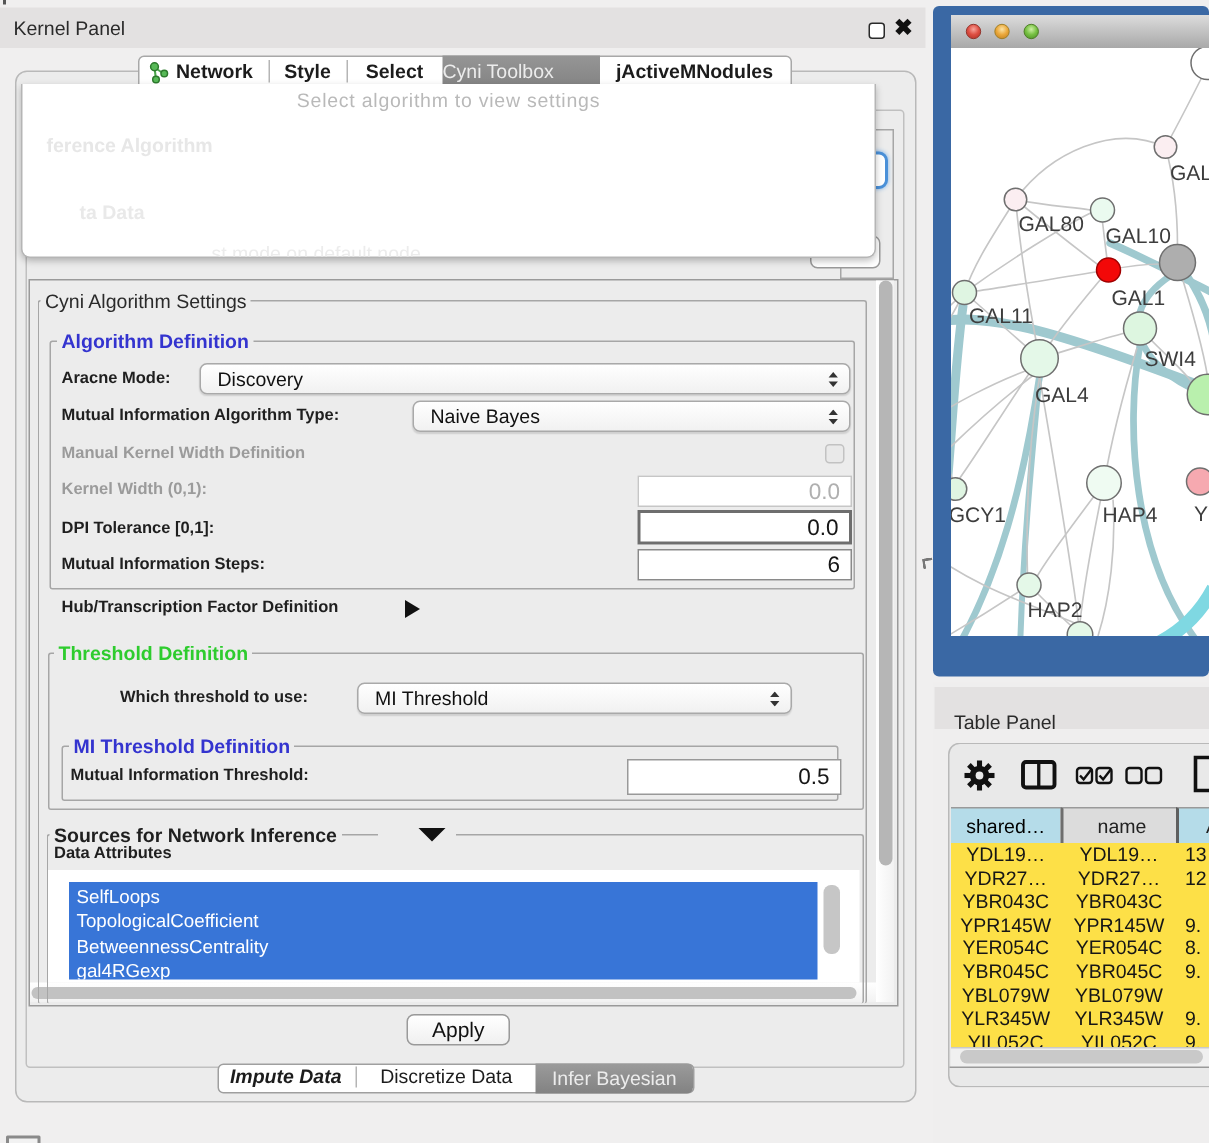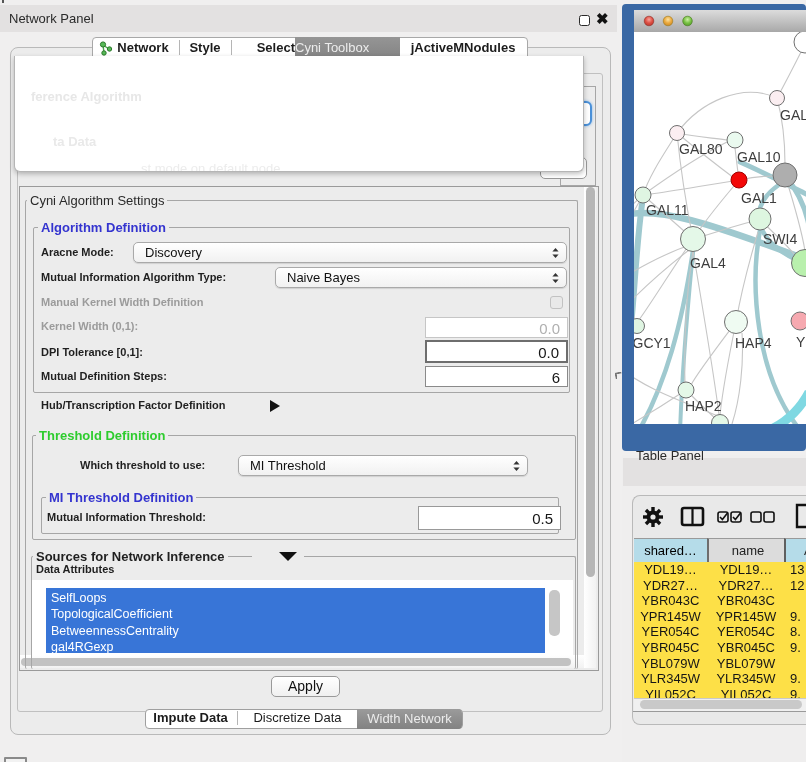--- a/index.html
+++ b/index.html
@@ -15,21 +15,21 @@
 .arr{position:absolute;right:7px;top:50%;margin-top:-5px;width:7px;height:10px;}
 .fld{position:absolute;background:#fff;font-size:15px;color:#161616;text-align:right;white-space:nowrap;}
 .fld span{position:absolute;right:7px;top:50%;transform:translateY(-50%);}
 </style>
 </head>
 <body>
 
 <div class="abs" style="left:0;top:0;width:622px;height:762px;background:#f0efef;"></div>
 <div class="abs" style="left:2px;top:0;width:2px;height:3px;background:#555;"></div>
 <div class="abs" style="left:0;top:5px;width:617px;height:27px;background:#e3e1e1;"></div>
-<div class="abs" style="left:9px;top:5px;width:200px;height:27px;line-height:27px;font-size:13px;color:#2a2a2a;">Network Panel</div>
+<div class="abs" style="left:9px;top:5px;width:200px;height:27px;line-height:27px;font-size:13px;color:#2a2a2a;">Kernel Panel</div>
 <div class="abs" style="left:579px;top:15px;width:9px;height:9px;border:1.5px solid #2a2a2a;border-radius:2.5px;background:#fff;"></div>
 <div class="abs" style="left:596px;top:5px;width:20px;height:27px;line-height:27px;font-size:15px;font-weight:bold;color:#111;">✖</div>
 
 <div class="abs" style="left:10px;top:47px;width:599px;height:686px;background:#ececec;border:1px solid #b9b9b9;border-radius:8px;"></div>
 
 <div class="abs" style="left:17px;top:73px;width:584px;height:637px;background:#ececec;border:1px solid #c0c0c0;border-radius:3px;"></div>
 
 <div class="abs" style="left:19px;top:186px;width:578px;height:483px;background:#ececec;border:1px solid #9a9a9a;"></div>
 
 <div class="abs" style="left:584px;top:187px;width:12px;height:481px;background:linear-gradient(90deg,#ffffff,#f2f2f2);"></div>
@@ -68,21 +68,21 @@
 <div class="lbl dis" style="left:41px;top:320px;">Kernel Width (0,1):</div>
 <div class="fld" style="left:425px;top:317px;width:141px;height:19px;border:1px solid #c6c6c6;color:#b0b0b0;">
     <span>0.0</span>
   </div>
 
 <div class="lbl" style="left:41px;top:346px;">DPI Tolerance [0,1]:</div>
 <div class="fld" style="left:425px;top:340px;width:139px;height:19px;border:2px solid #6e6e6e;">
     <span>0.0</span>
   </div>
 
-<div class="lbl" style="left:41px;top:370px;">Mutual Definition Steps:</div>
+<div class="lbl" style="left:41px;top:370px;">Mutual Information Steps:</div>
 <div class="fld" style="left:425px;top:366px;width:141px;height:19px;border:1px solid #8a8a8a;">
     <span>6</span>
   </div>
 
 <div class="lbl" style="left:41px;top:399px;">Hub/Transcription Factor Definition</div>
 <div class="abs" style="left:270px;top:400px;width:0;height:0;border-left:10px solid #111;border-top:6px solid transparent;border-bottom:6px solid transparent;"></div>
 
 <div class="grp" style="left:32px;top:435px;width:542px;height:103px;"></div>
 <div class="gt b" style="left:36px;top:428px;color:#2ecc2e;">Threshold Definition</div>
 
@@ -113,51 +113,52 @@
   <div style="position:absolute;left:5px;top:2px;font-size:12.5px;color:#fff;line-height:16.3px;white-space:pre;">SelfLoops
 TopologicalCoefficient
 BetweennessCentrality
 gal4RGexp</div>
 </div>
 <div class="abs" style="left:549px;top:590px;width:11px;height:46px;background:#c6c6c6;border-radius:5px;"></div>
 
 <div class="abs" style="left:271px;top:676px;width:67px;height:19px;background:linear-gradient(#ffffff,#f0f0f0);border:1px solid #9a9a9a;border-radius:5px;text-align:center;line-height:19px;font-size:14px;color:#111;">Apply</div>
 
 <div class="abs" style="left:145px;top:709px;width:316px;height:18px;background:#fff;border:1px solid #9f9f9f;border-radius:4px;"></div>
-<div class="abs" style="left:145px;top:709px;width:91px;height:18px;line-height:18px;text-align:center;font-size:13px;font-weight:bold;color:#1c1c1c;">Impute Data</div>
+<div class="abs" style="left:145px;top:709px;width:91px;height:18px;line-height:18px;text-align:center;font-size:13px;font-weight:bold;color:#1c1c1c;font-style:italic;">Impute Data</div>
 <div class="abs" style="left:237px;top:711px;width:1px;height:14px;background:#b5b5b5;"></div>
 <div class="abs" style="left:238px;top:709px;width:119px;height:18px;line-height:18px;text-align:center;font-size:13px;font-weight:normal;color:#1c1c1c;">Discretize Data</div>
 <div class="abs" style="left:357px;top:709px;width:105px;height:20px;background:linear-gradient(#9b9b9b,#828282);border-radius:0 4px 4px 0;"></div>
-<div class="abs" style="left:357px;top:709px;width:105px;height:20px;line-height:20px;text-align:center;font-size:13px;color:#ececec;">Width Network</div>
+<div class="abs" style="left:357px;top:709px;width:105px;height:20px;line-height:20px;text-align:center;font-size:13px;color:#ececec;">Infer Bayesian</div>
 
 <div class="abs" style="left:4px;top:757px;width:19px;height:10px;background:#f2f2f2;border:2.5px solid #8a8a8a;border-radius:1px;"></div>
 
 <div class="abs" style="left:92px;top:37px;width:434px;height:21px;background:#fff;border:1px solid #a8a8a8;border-radius:4px;"></div>
 <div class="abs" style="left:99px;top:37px;width:18px;height:21px;">
   <svg width="14" height="15" viewBox="0 0 14 15" style="margin-top:4px;">
     <line x1="4" y1="4" x2="10" y2="8" stroke="#4aa54a" stroke-width="1.4"></line>
     <line x1="4" y1="4" x2="5" y2="12" stroke="#4aa54a" stroke-width="1.4"></line>
     <circle cx="4" cy="3.5" r="2.6" fill="#57b957" stroke="#2d7a2d" stroke-width="1"></circle>
     <circle cx="10.5" cy="8" r="2.2" fill="#57b957" stroke="#2d7a2d" stroke-width="1"></circle>
     <circle cx="5" cy="12" r="2.2" fill="#57b957" stroke="#2d7a2d" stroke-width="1"></circle>
   </svg>
 </div>
 <div class="abs" style="left:112px;top:37px;width:62px;height:21px;line-height:21px;text-align:center;font-size:13px;font-weight:bold;color:#1c1c1c;">Network</div>
 <div class="abs" style="left:179px;top:40px;width:1px;height:15px;background:#b5b5b5;"></div>
 <div class="abs" style="left:179px;top:37px;width:52px;height:21px;line-height:21px;text-align:center;font-size:13px;font-weight:bold;color:#1c1c1c;">Style</div>
 <div class="abs" style="left:231px;top:40px;width:1px;height:15px;background:#b5b5b5;"></div>
-<div class="abs" style="left:231px;top:37px;width:64px;height:21px;line-height:21px;text-align:right;font-size:13px;font-weight:bold;color:#1c1c1c;">Select</div>
+<div class="abs" style="left:231px;top:37px;width:64px;height:21px;line-height:21px;text-align:center;font-size:13px;font-weight:bold;color:#1c1c1c;">Select</div>
 <div class="abs" style="left:295px;top:37px;width:105px;height:21px;background:linear-gradient(#959595,#848484);line-height:21px;text-align:left;font-size:13px;color:#ececec;">Cyni Toolbox</div>
 <div class="abs" style="left:400px;top:37px;width:126px;height:21px;line-height:21px;text-align:center;font-size:13px;font-weight:bold;color:#1c1c1c;">jActiveMNodules</div>
 
 <div class="abs" style="left:560px;top:86px;width:34px;height:98px;border:1px solid #a6a6a6;background:#ececec;"></div>
 <div class="abs" style="left:540px;top:101px;width:48px;height:21px;background:#fff;border:2px solid #4a90d8;border-radius:6px;box-shadow:0 0 3px #7eb3e8;"></div>
 <div class="abs" style="left:540px;top:157px;width:45px;height:20px;background:#fff;border:1px solid #9a9a9a;border-radius:5px;"></div>
 
 <div class="abs" style="left:14px;top:56px;width:568px;height:115px;background:#fff;border:1px solid #b5b5b5;border-top:none;border-radius:0 0 6px 6px;box-shadow:0 2px 5px rgba(0,0,0,0.25);overflow:hidden;">
+  <div style="position:absolute;left:0;top:3px;width:100%;text-align:center;font-size:13px;color:#b9b9b9;letter-spacing:0.5px;">Select algorithm to view settings</div>
   <div style="position:absolute;left:16px;top:33px;font-size:13px;color:#e7e7e7;font-weight:bold;">ference Algorithm</div>
   <div style="position:absolute;left:38px;top:78px;font-size:13px;color:#e9e9e9;font-weight:bold;text-align:right;">ta Data</div>
   <div style="position:absolute;left:126px;top:105px;font-size:13px;color:#ececec;">st mode on default node</div>
 </div>
 
 <div class="abs" style="left:615px;top:372px;width:5px;height:5px;border-top:2px solid #777;border-left:2px solid #777;transform:rotate(-8deg);border-radius:1px;"></div>
 
 <div class="abs" style="left:622px;top:4px;width:184px;height:451px;">
 <svg width="184" height="451" viewBox="0 0 184 451">
   <defs>
@@ -269,21 +270,21 @@
       <text x="113" y="344">HAP4</text>
       <text x="174" y="343">YB</text>
       <text x="63" y="407">HAP2</text>
     </g>
   </g>
 </svg>
 </div>
 
 <div class="abs" style="left:622px;top:455px;width:184px;height:307px;background:#efeeee;"></div>
 <div class="abs" style="left:623px;top:458px;width:183px;height:28px;background:#e3e1e1;"></div>
-<div class="abs" style="left:636px;top:442px;width:150px;height:28px;line-height:28px;font-size:13px;color:#2a2a2a;">Table Panel</div>
+<div class="abs" style="left:636px;top:468px;width:150px;height:28px;line-height:28px;font-size:13px;color:#2a2a2a;">Table Panel</div>
 
 <div class="abs" style="left:632px;top:495px;width:174px;height:228px;background:#e9e9e9;border:1px solid #b9b9b9;border-radius:8px 0 0 8px;border-right:none;"></div>
 
 <div class="abs" style="left:632px;top:495px;width:174px;height:43px;">
   <svg width="174" height="43" viewBox="0 0 174 43">
 
     <g transform="translate(21,22)" fill="#111">
       <circle r="6.5"></circle>
       <g>
         <rect x="-1.7" y="-10" width="3.4" height="5"></rect>

